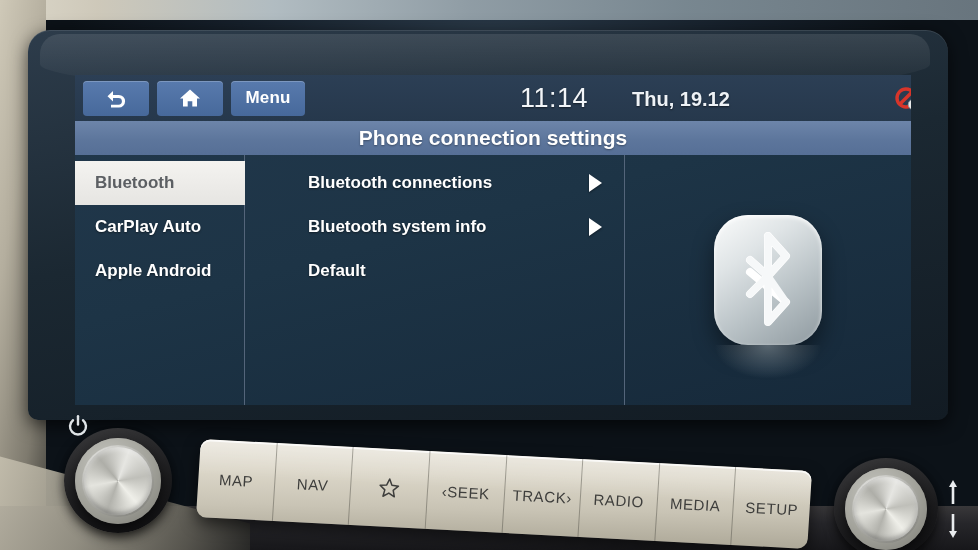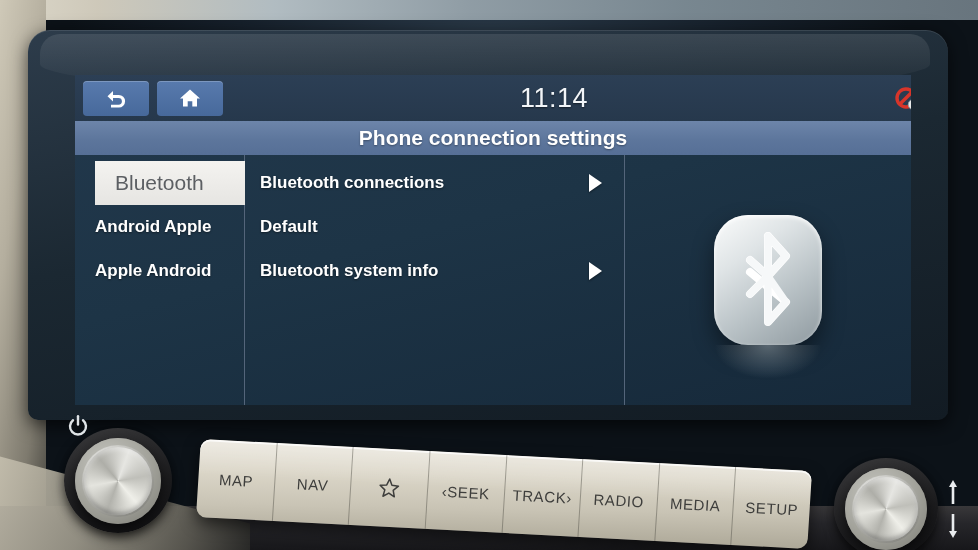--- a/index.html
+++ b/index.html
@@ -117,38 +117,37 @@
     padding-top:6px;
   }
   .side-item {
     height:44px; display:flex; align-items:center;
     padding-left:20px;
     color:#ffffff; font-size:17px; font-weight:bold;
     text-shadow:0 1px 2px rgba(0,0,0,.45);
   }
   .side-item.selected {
     background:linear-gradient(180deg,#f4f3f0 0%, #e6e5e2 100%);
-    color:#5c5f63; font-weight:normal; font-size:21px;
+    color:#5c5f63; font-weight:bold; font-size:17px;
     text-shadow:none;
     margin-right:-1px;
-    margin-left:20px;
   }
 
   .list {
     width:380px; height:100%;
     border-right:1px solid #54657a;
     padding-top:6px;
   }
   .list-row {
     height:44px; display:flex; align-items:center;
     padding:0 22px 0 15px;
     color:#ffffff; font-size:17px; font-weight:bold;
     text-shadow:0 1px 2px rgba(0,0,0,.45);
   }
-  .list-row .lbl { flex:1; }
+  .list-row .lbl { flex:1;margin-left:48px; }
   .arrow {
     width:0; height:0;
     border-top:9px solid transparent;
     border-bottom:9px solid transparent;
     border-left:13px solid #ffffff;
     filter:drop-shadow(0 1px 1px rgba(0,0,0,.45));
   }
 
   
   .logopanel {
@@ -253,59 +252,63 @@
 
       <div class="hdr-btn">
         <span>
           <svg width="24" height="22" viewBox="0 0 24 22">
             <path d="M12 2.5 L22 11.5 L19 11.5 L19 19.5 L14.3 19.5 L14.3 14.2
                      L9.7 14.2 L9.7 19.5 L5 19.5 L5 11.5 L2 11.5 Z" fill="#ffffff"></path>
           </svg>
         </span>
       </div>
 
+      <div class="hdr-btn menu">
+        <span>Menu</span>
+      </div>
 
       <div class="clock">11:14</div>
+      <div class="date">Thu, 19.12</div>
 
       <span class="mute-icon">
         <svg width="26" height="26" viewBox="0 0 26 26">
           <circle cx="11" cy="11" r="9" fill="none" stroke="#d8352a" stroke-width="3.4"></circle>
           <line x1="5" y1="17" x2="17" y2="5" stroke="#d8352a" stroke-width="3.4"></line>
           <circle cx="18.5" cy="17.5" r="5.2" fill="#e7e9ea" stroke="#9aa2a6" stroke-width="1"></circle>
         </svg>
       </span>
     </div>
 
     <div class="titlebar">Phone connection settings</div>
 
     <div class="content">
 
       <div class="sidebar">
         <div class="side-item selected">
           <span>Bluetooth</span>
         </div>
         <div class="side-item">
-          <span>Android Apple</span>
+          <span>CarPlay Auto</span>
         </div>
         <div class="side-item">
           <span>Apple Android</span>
         </div>
       </div>
 
       <div class="list">
         <div class="list-row">
           <span class="lbl">Bluetooth connections</span>
           <span class="arrow"></span>
         </div>
         <div class="list-row">
-          <span class="lbl">Default</span>
-        </div>
-        <div class="list-row">
           <span class="lbl">Bluetooth system info</span>
           <span class="arrow"></span>
+        </div>
+        <div class="list-row">
+          <span class="lbl">Default</span>
         </div>
       </div>
 
       <div class="logopanel">
         <div class="bt-badge">
           <svg width="60" height="96" viewBox="0 0 60 96">
             <path d="M30 4 L30 44 L12 28 M30 44 L12 62 M30 44 L30 90 L48 70 L12 40
                      M30 44 L48 24 L30 4" fill="none" stroke="#ffffff" stroke-width="8" stroke-linejoin="round" stroke-linecap="round"></path>
             <path d="M30 4 L48 24 L30 44 L30 4 Z M30 44 L48 70 L30 90 L30 44 Z
                      M12 28 L30 44 L12 62" fill="none" stroke="#f6f8f9" stroke-width="7" stroke-linejoin="round" stroke-linecap="round"></path>

